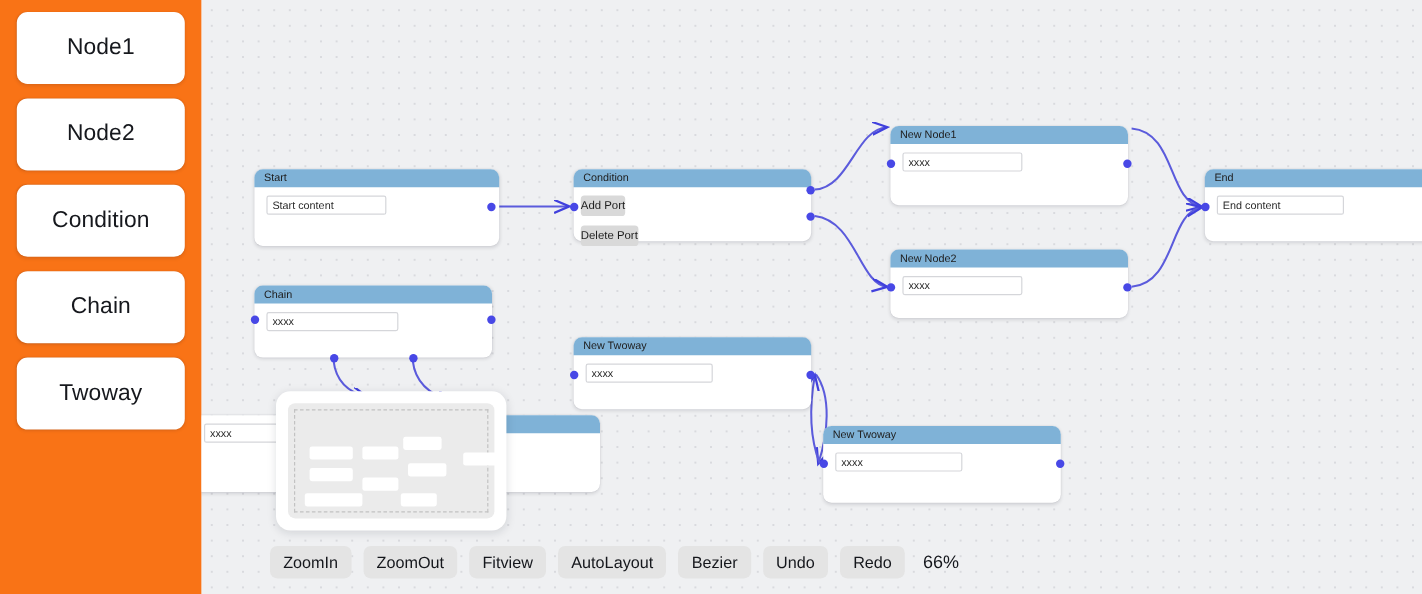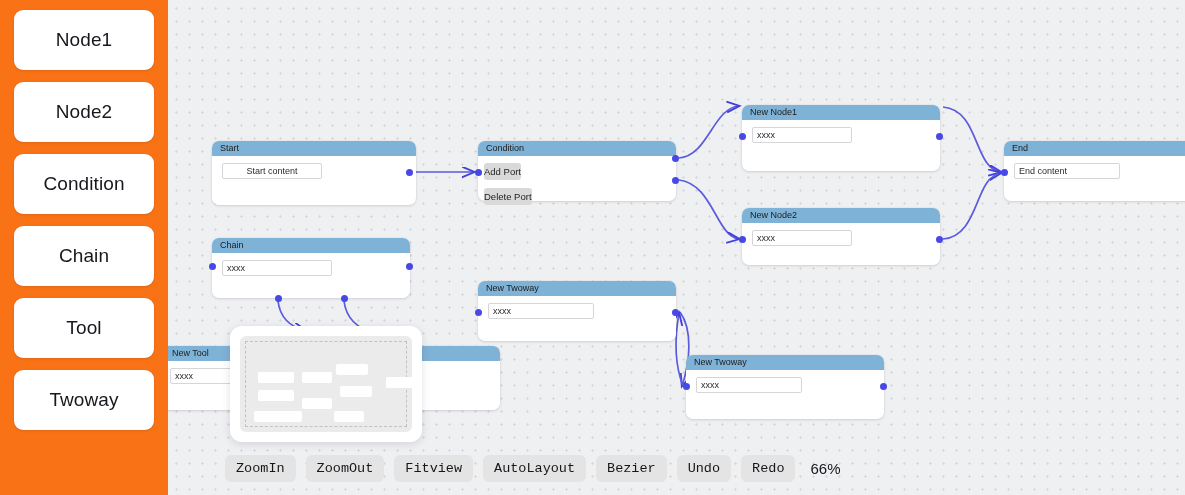--- a/index.html
+++ b/index.html
@@ -168,21 +168,21 @@
     bottom: 13px;
     display: flex;
     align-items: center;
     gap: 10px;
     z-index: 40;
   }
   .tool-btn {
     background: #e4e4e4;
     border: none;
     border-radius: 6px;
-    font-family: Liberation Mono, monospace;
+    font-family: Liberation Sans, sans-serif;
     font-size: 13.5px;
     color: #15171c;
     padding: 6px 11px;
     cursor: pointer;
     white-space: nowrap;
   }
   #zoom-level {
     font-size: 15px;
     color: #15171c;
     margin-left: 5px;
@@ -200,23 +200,20 @@
       <span>Node1</span>
     </div>
     <div class="palette-item">
       <span>Node2</span>
     </div>
     <div class="palette-item">
       <span>Condition</span>
     </div>
     <div class="palette-item">
       <span>Chain</span>
-    </div>
-    <div class="palette-item">
-      <span>Tool</span>
     </div>
     <div class="palette-item">
       <span>Twoway</span>
     </div>
   </div>
 
   <div id="canvas">
 
     <svg id="edges" viewBox="0 0 1017 495">
       <defs>
@@ -242,21 +239,21 @@
 
         <path d="M110,301 C112,318 122,327 138,331" marker-end=""></path>
 
         <path d="M176,301 C178,318 190,329 208,334" marker-end=""></path>
       </g>
     </svg>
 
     <div class="node" style="left:44px; top:141px; width:204px; height:64px;">
       <div class="node-header">Start</div>
       <div class="node-body">
-        <input class="node-input" style="width: 100px; text-align: center;" value="Start content">
+        <input class="node-input" style="width: 100px;" value="Start content">
       </div>
       <div class="port" style="left:194px; top:28px;"></div>
     </div>
 
     <div class="node" style="left:310px; top:141px; width:198px; height:60px;">
       <div class="node-header">Condition</div>
       <div class="node-body" style="padding:5px 0 0 6px;">
         <button class="node-btn">Add Port</button><br>
         <button class="node-btn">Delete Port</button>
       </div>
@@ -314,21 +311,20 @@
     <div class="node" style="left:518px; top:355px; width:198px; height:64px;">
       <div class="node-header">New Twoway</div>
       <div class="node-body">
         <input class="node-input" style="width: 106px;" value="xxxx">
       </div>
       <div class="port" style="left:-3px; top:28px;"></div>
       <div class="port" style="left:194px; top:28px;"></div>
     </div>
 
     <div class="node" style="left:-38px; top:346px; width:198px; height:64px;">
-      <div class="node-header" style="padding-left:42px;">New Tool</div>
       <div class="node-body" style="padding-left:40px;">
         <input class="node-input" style="width: 100px;" value="xxxx">
       </div>
       <div class="port" style="left:194px; top:28px;"></div>
     </div>
 
     <div class="node" style="left:180px; top:346px; width:152px; height:64px; z-index:1;">
       <div class="node-header"></div>
       <div class="node-body"></div>
     </div>

